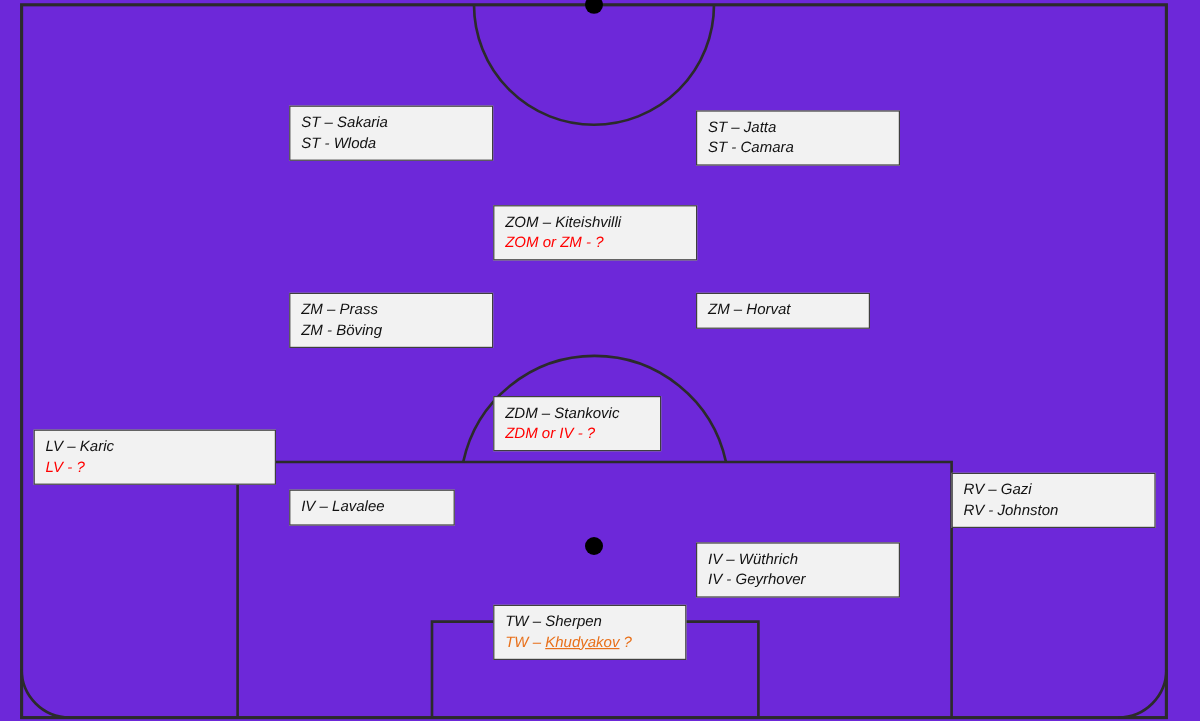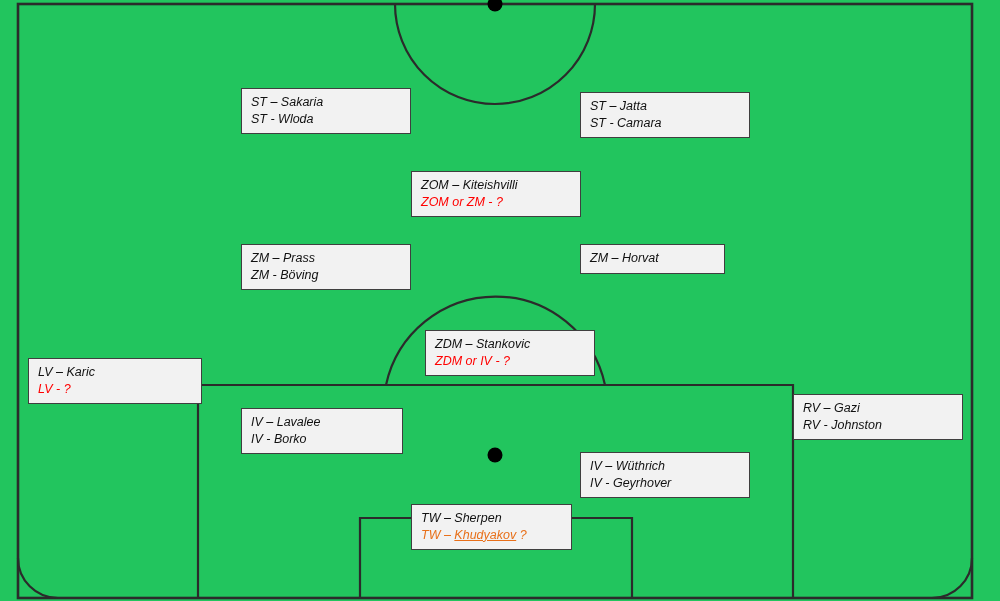--- a/index.html
+++ b/index.html
@@ -4,21 +4,21 @@
 <style>
   html, body {
     margin: 0;
     padding: 0;
     background: #ffffff;
   }
   #screen {
     position: relative;
     width: 1000px;
     height: 601px;
-    background: #22c55e;
+    background: #6d28d9;
     overflow: hidden;
     font-family: "Liberation Sans", sans-serif;
   }
   #pitch-svg {
     position: absolute;
     left: 0;
     top: 0;
     width: 1000px;
     height: 601px;
   }
@@ -85,38 +85,37 @@
 
   <div class="player-box" style="left:411px;top:171px;width:170px;">
     <span class="line1">ZOM – Kiteishvilli</span>
     <span class="line2 alt-red">ZOM or ZM - ?</span>
   </div>
 
   <div class="player-box" style="left:580px;top:244px;width:145px;">
     <span class="line1">ZM – Horvat</span>
   </div>
 
-  <div class="player-box" style="left:411px;top:330px;width:170px;margin-left:14px;">
+  <div class="player-box" style="left:411px;top:330px;width:140px;">
     <span class="line1">ZDM – Stankovic</span>
     <span class="line2 alt-red">ZDM or IV - ?</span>
   </div>
 
-  <div class="player-box" style="left:28px;top:358px;width:174px;">
+  <div class="player-box" style="left:28px;top:358px;width:202px;">
     <span class="line1">LV – Karic</span>
     <span class="line2 alt-red">LV - ?</span>
   </div>
 
   <div class="player-box" style="left:793px;top:358px;width:170px;margin-top:36px;">
     <span class="line1">RV – Gazi</span>
     <span class="line2">RV - Johnston</span>
   </div>
 
-  <div class="player-box" style="left:241px;top:408px;width:162px;">
+  <div class="player-box" style="left:241px;top:408px;width:138px;">
     <span class="line1">IV – Lavalee</span>
-    <span class="line2">IV - Borko</span>
   </div>
 
   <div class="player-box" style="left:580px;top:408px;width:170px;margin-top:44px;">
     <span class="line1">IV – Wüthrich</span>
     <span class="line2">IV - Geyrhover</span>
   </div>
 
   <div class="player-box" style="left:411px;top:504px;width:161px;">
     <span class="line1">TW – Sherpen</span>
     <span class="line2 alt-orange"><span>TW – </span><span class="underline-name">Khudyakov</span><span> ?</span></span>

